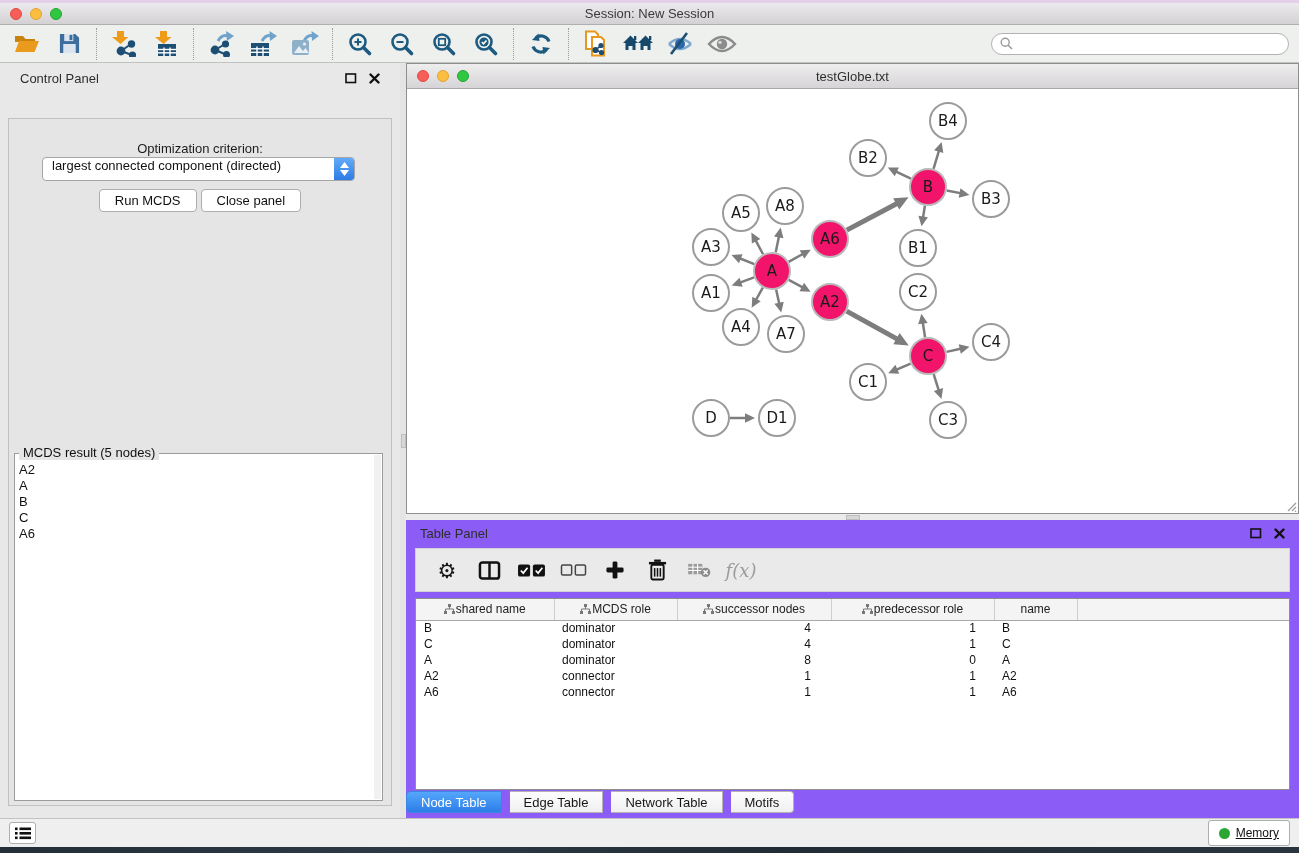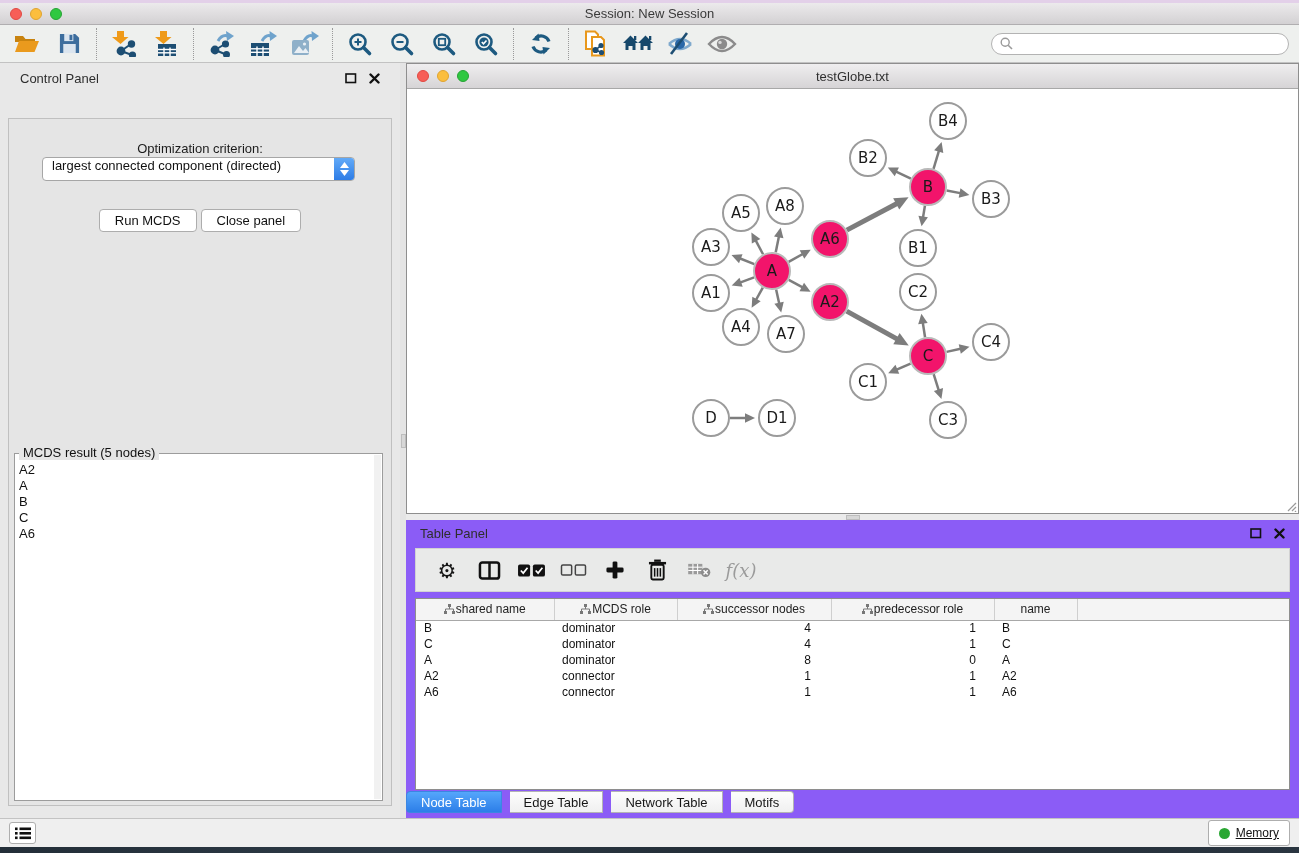--- a/index.html
+++ b/index.html
@@ -47,21 +47,21 @@
   .seg:first-child { border-left:1px solid #b4b4b4; border-radius:4px 0 0 4px; }
   .seg:last-child { border-radius:0 4px 4px 0; }
   .seg.active { background:linear-gradient(#55a6fb,#2c7ee8); color:#fff; border-color:#3c86e2; }
   .opt-label { position:absolute; top:78px; left:0; right:0; text-align:center; font-size:13px; color:#1c1c1c; }
   .dropdown { position:absolute; top:94px; left:42px; right:45px; height:24px; background:#fff;
     border:1px solid #a6a6a6; border-radius:4px; display:flex; cursor:pointer; }
   .dropdown .value { flex:1; font-size:13px; color:#111; padding-left:9px; white-space:nowrap; overflow:hidden; }
   .dropdown .stepper { width:20px; height:22px; margin:0; border-radius:0 3px 3px 0;
     background:linear-gradient(#62aaf8,#2d7ce6); display:flex; flex-direction:column;
     align-items:center; justify-content:center; gap:2px; }
-  .cp-buttons { position:absolute; top:126px; left:0; right:0; display:flex; justify-content:center; gap:4px;margin-top:20px; }
+  .cp-buttons { position:absolute; top:126px; left:0; right:0; display:flex; justify-content:center; gap:4px; }
   .pbtn { height:23px; padding:0 15px; background:#fff; border:1px solid #adadad; border-radius:4px;
     font-size:13px; color:#111; cursor:pointer; font-family:"Liberation Sans",sans-serif; }
   .result-box { position:absolute; left:14px; right:17px; top:390px; bottom:17px;
     border:1px solid #9c9c9c; background:#fff; }
   .result-legend { position:absolute; top:-9px; left:4px; background:#e5e5e5; padding:0 4px;
     font-size:13px; color:#111; }
   .result-list { position:absolute; inset:8px 9px 2px 4px; overflow:hidden; }
   .result-item { font-size:13px; color:#111; line-height:16px; }
   .result-scroll { position:absolute; top:1px; bottom:1px; right:1px; width:7px; background:#f1f1f1; }
 

